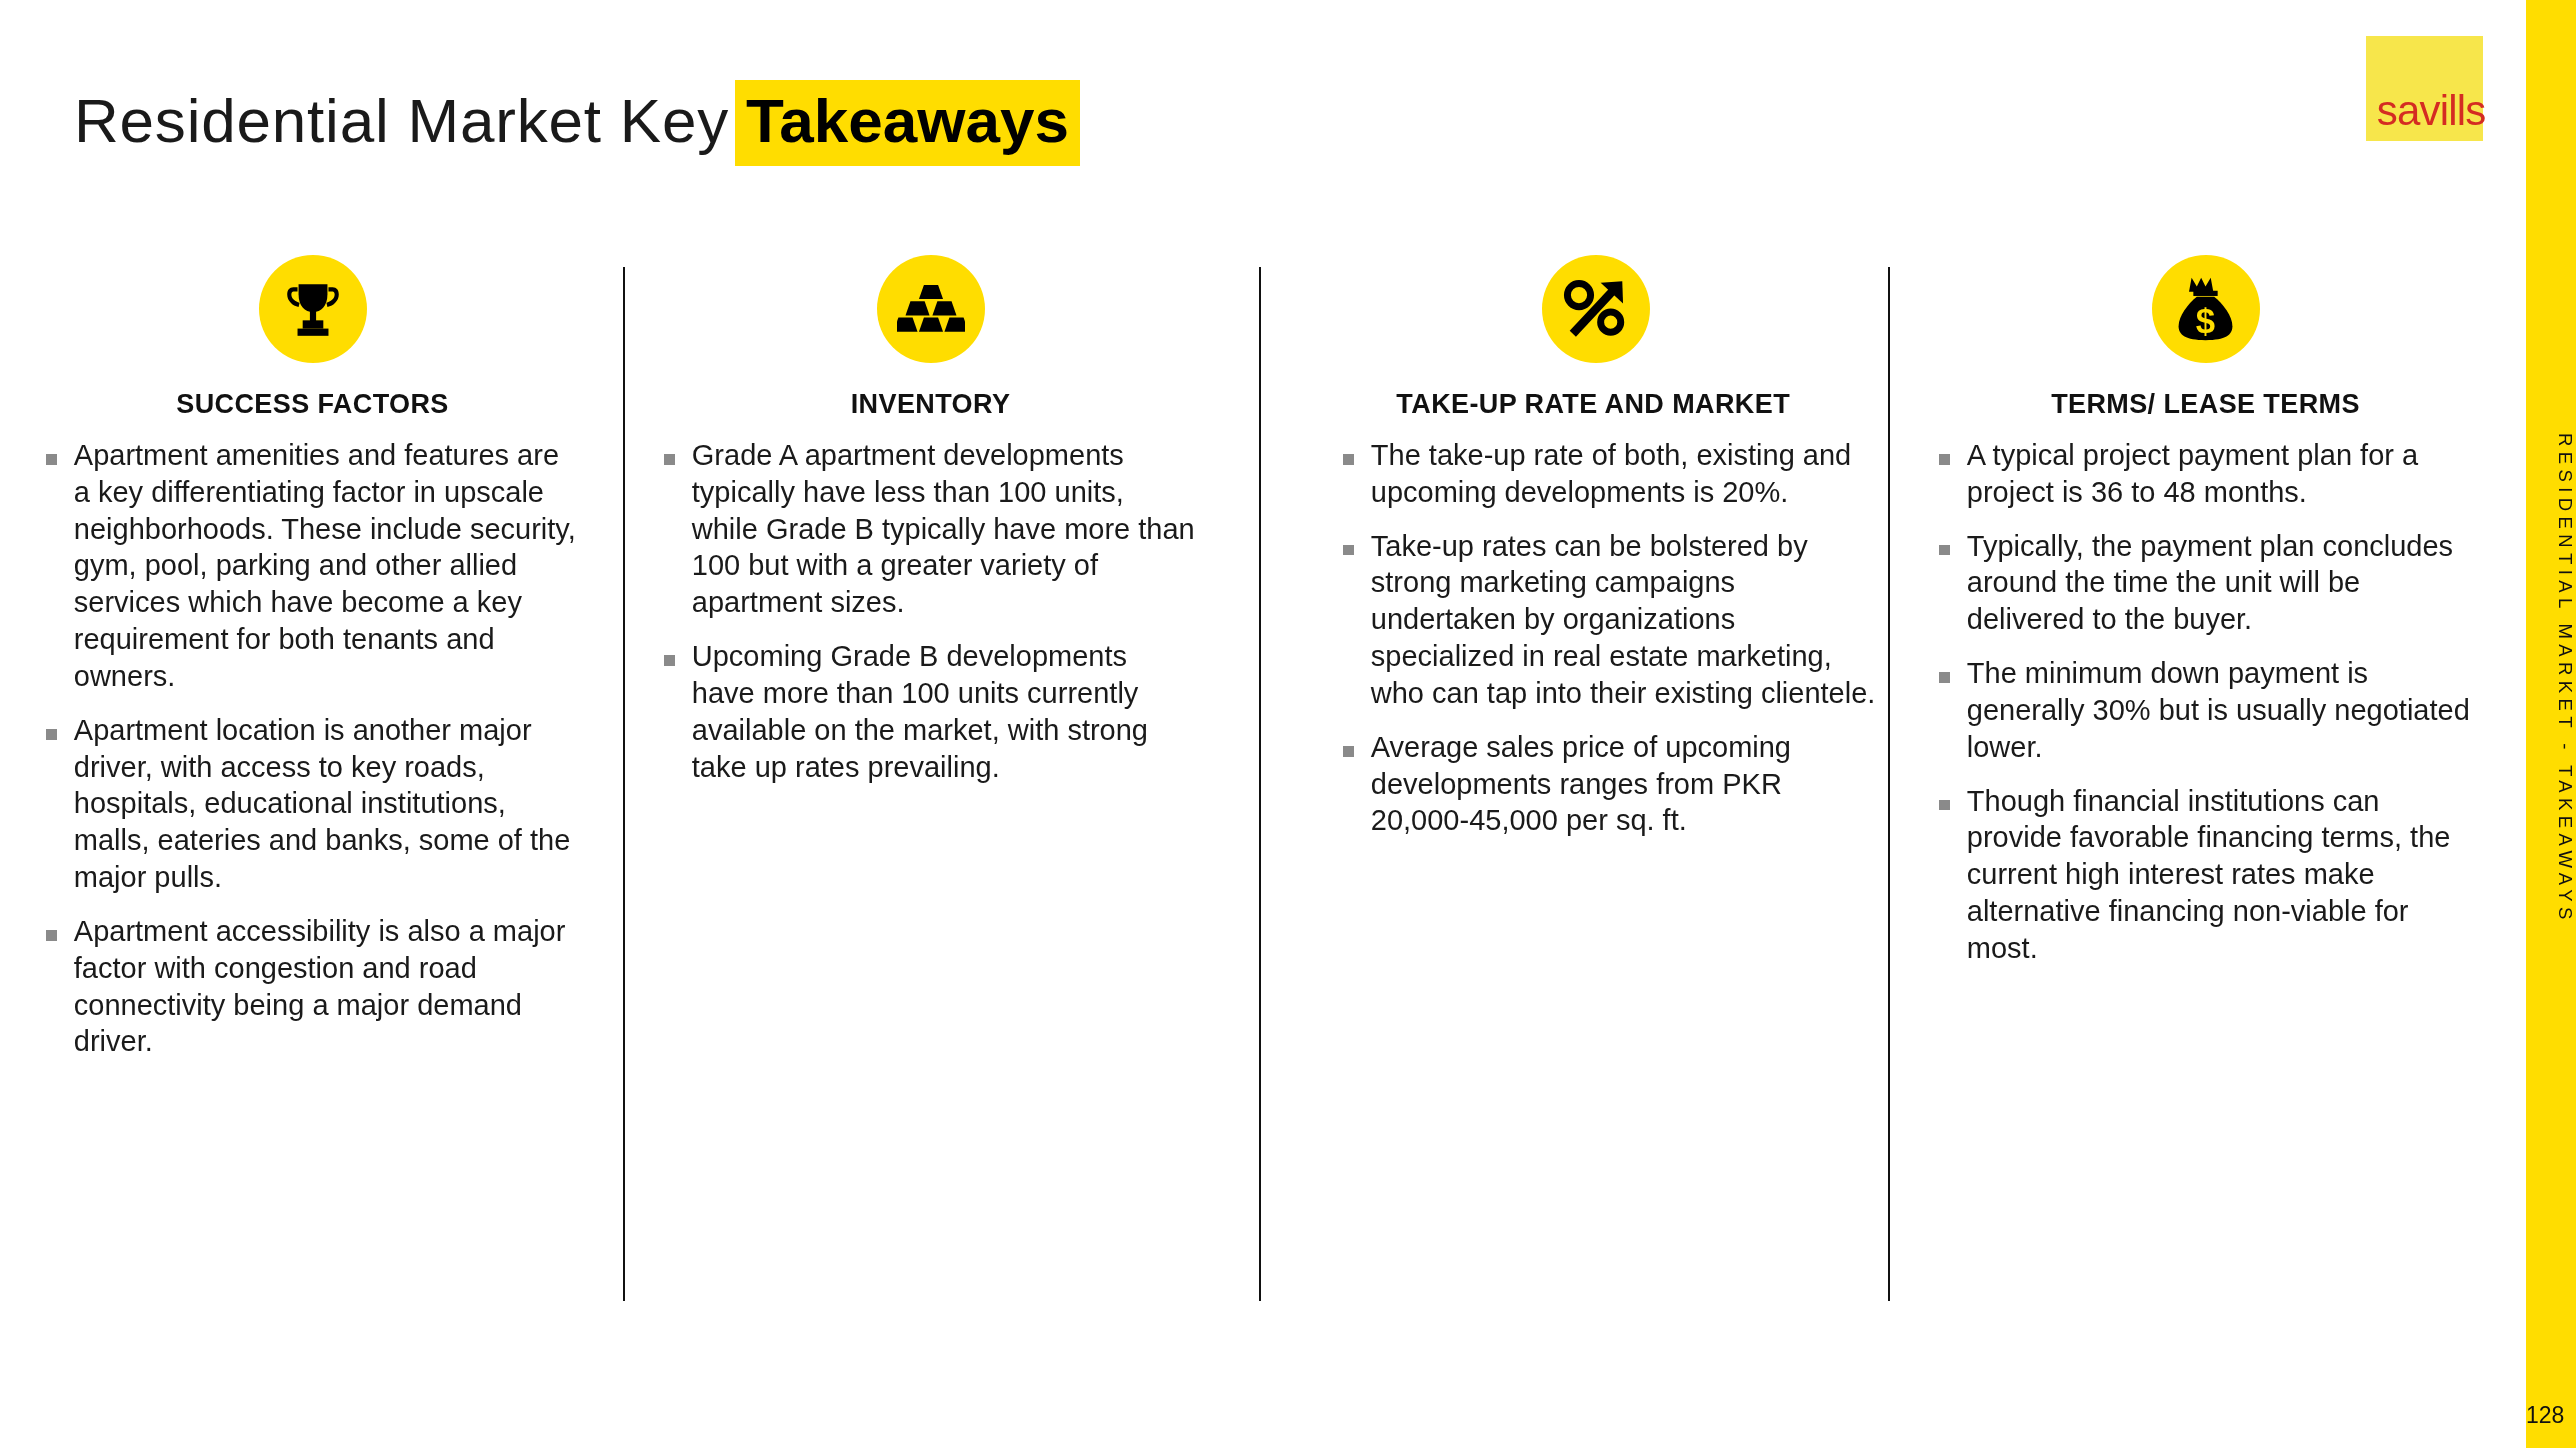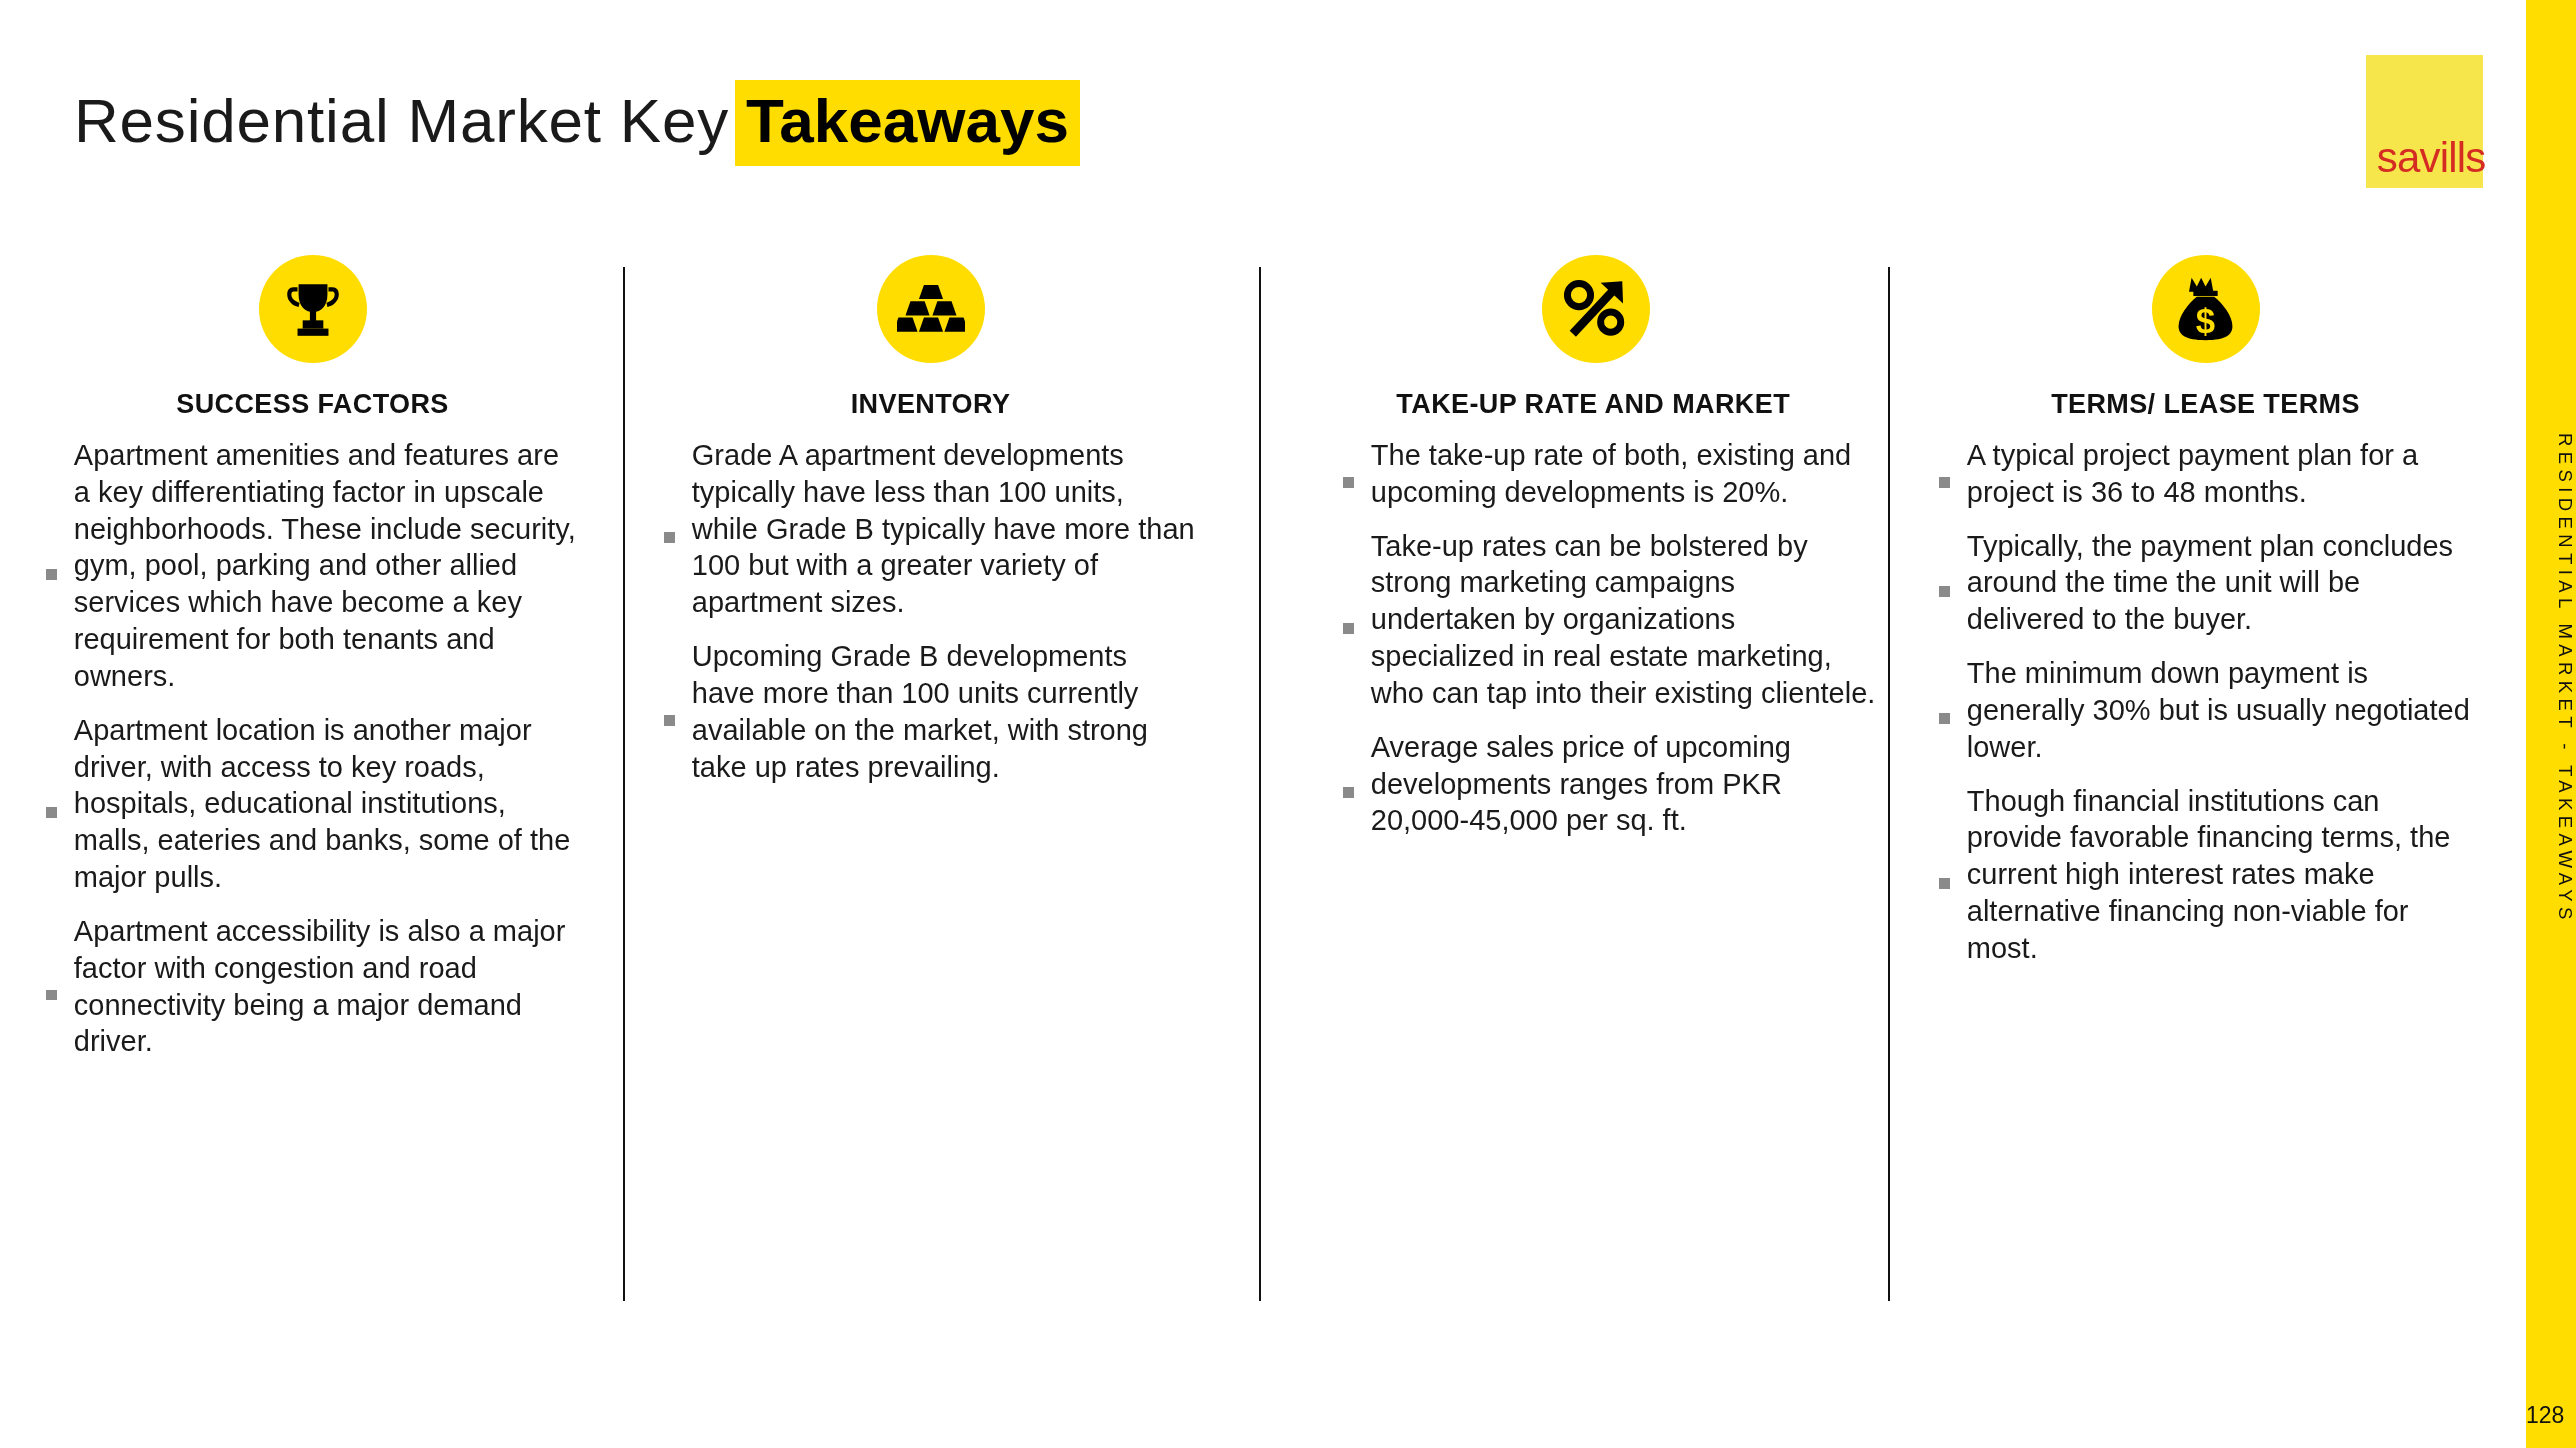--- a/index.html
+++ b/index.html
@@ -35,23 +35,23 @@
     color: #000000;
     background: #FFDD00;
     padding: 6.2px 10.8px 10.8px 10.8px;
     margin-left: 6.2px;
   }
 
   
   #savills-logo {
     position: absolute;
     left: 2366px;
-    top: 55px;
+    top: 36px;
     width: 117px;
-    height: 133px;
+    height: 105px;
     background: #F7E64B;
   }
   #savills-logo .logo-word {
     position: absolute;
     left: 10.8px;
     bottom: 9.3px;
     font-size: 42px;
     font-weight: 400;
     color: #D42C22;
     letter-spacing: -0.8px;
@@ -140,21 +140,21 @@
     margin-top: 26px;
     white-space: nowrap;
   }
   .col-2 .col-title { margin-left: -4.6px; }
 
   .bullets {
     margin-top: 17px;
   }
   .bullet {
     display: flex;
-    align-items: center;
+    align-items: flex-start;
     margin-bottom: 17px;
   }
   .bullet-marker {
     flex: 0 0 auto;
     width: 10.8px;
     height: 10.8px;
     background: #8a8a8a;
     margin-top: 17px;
     margin-right: 17px;
   }

